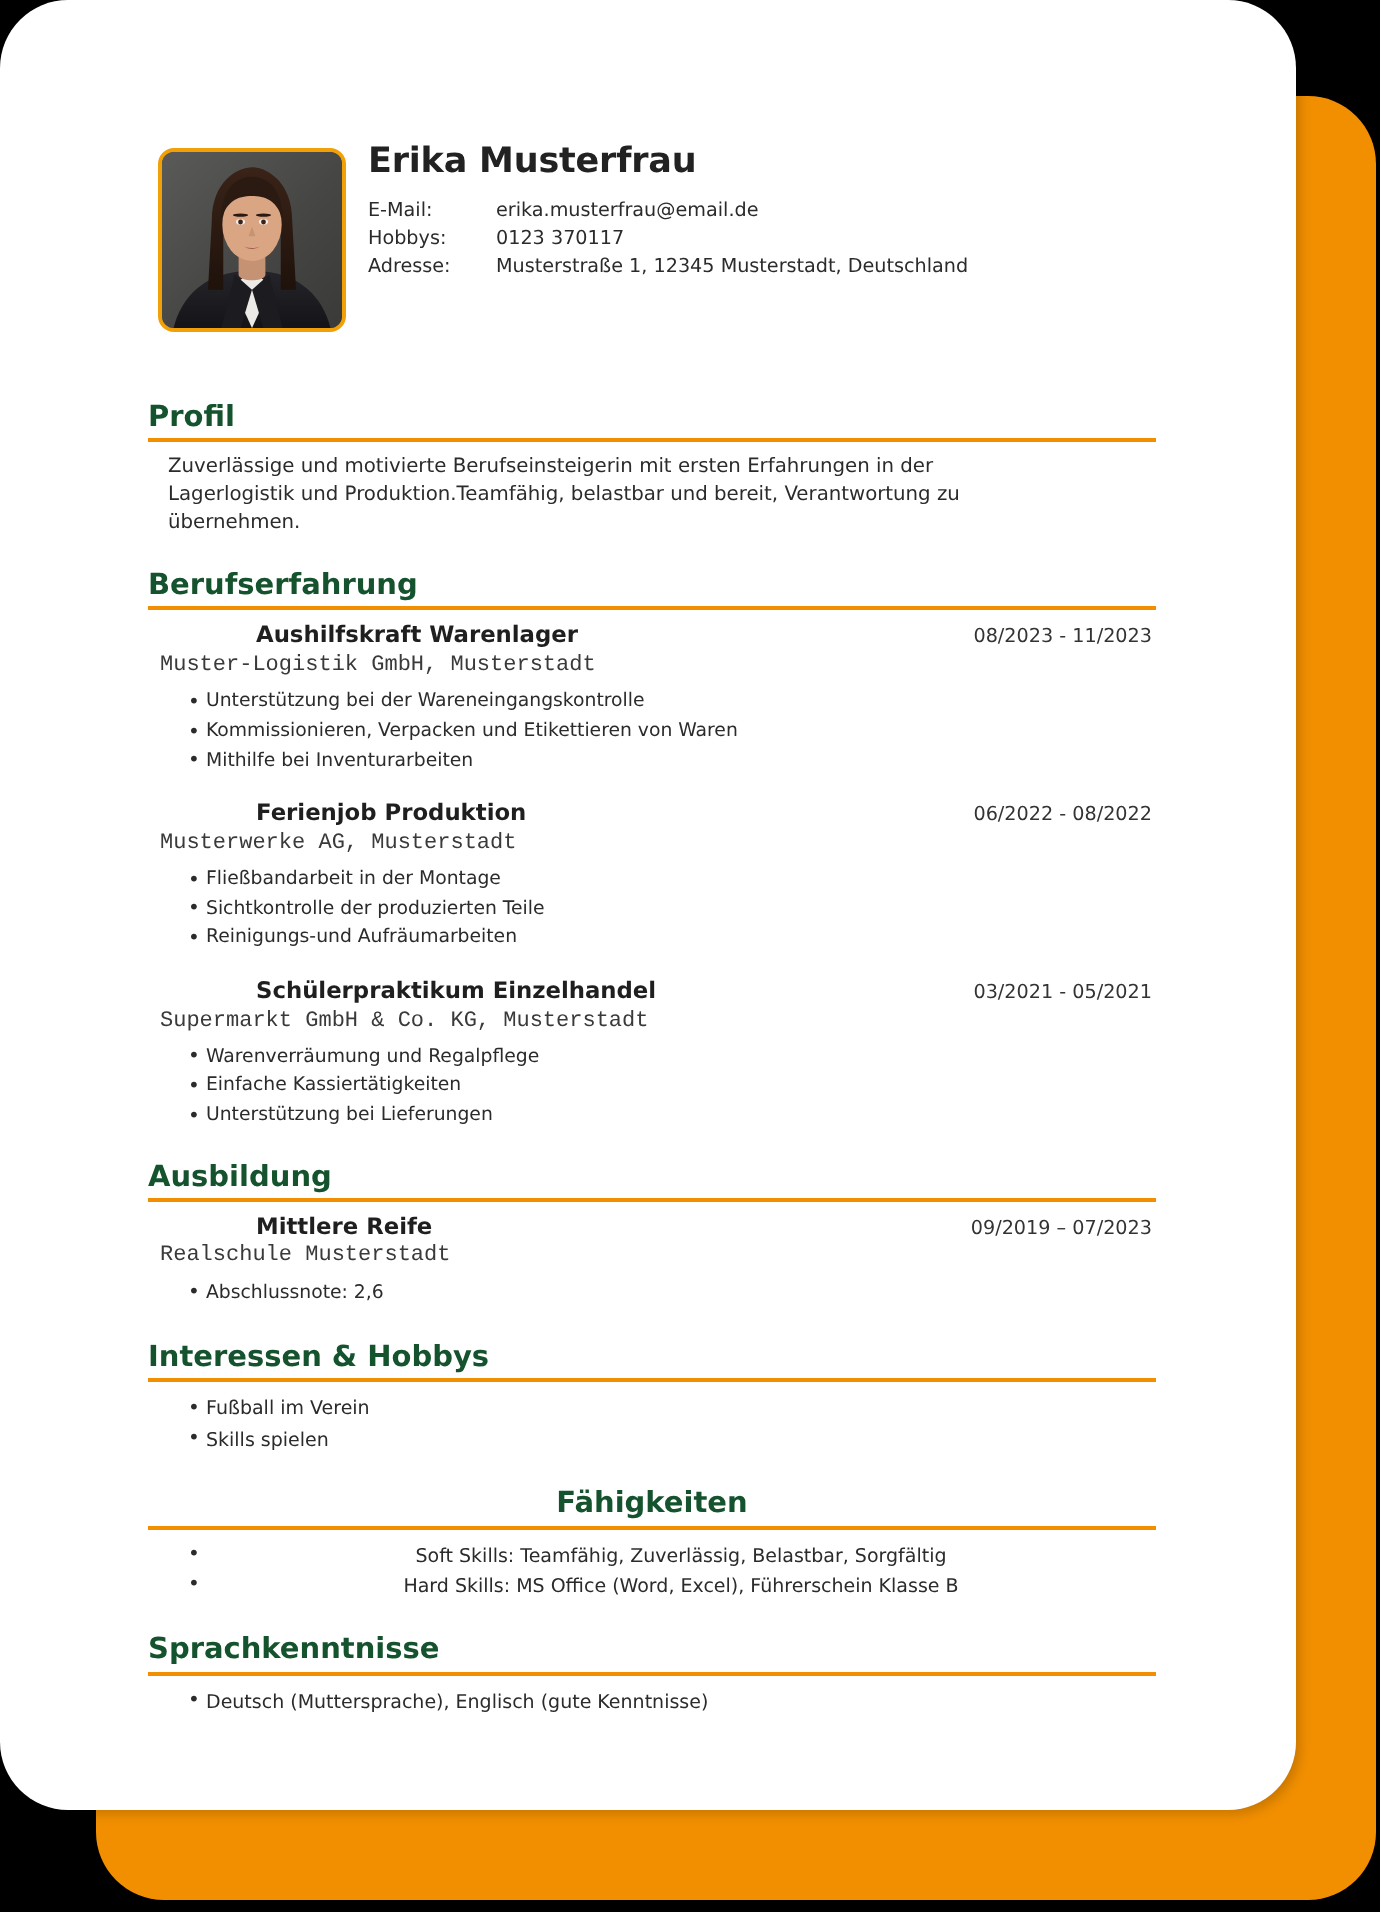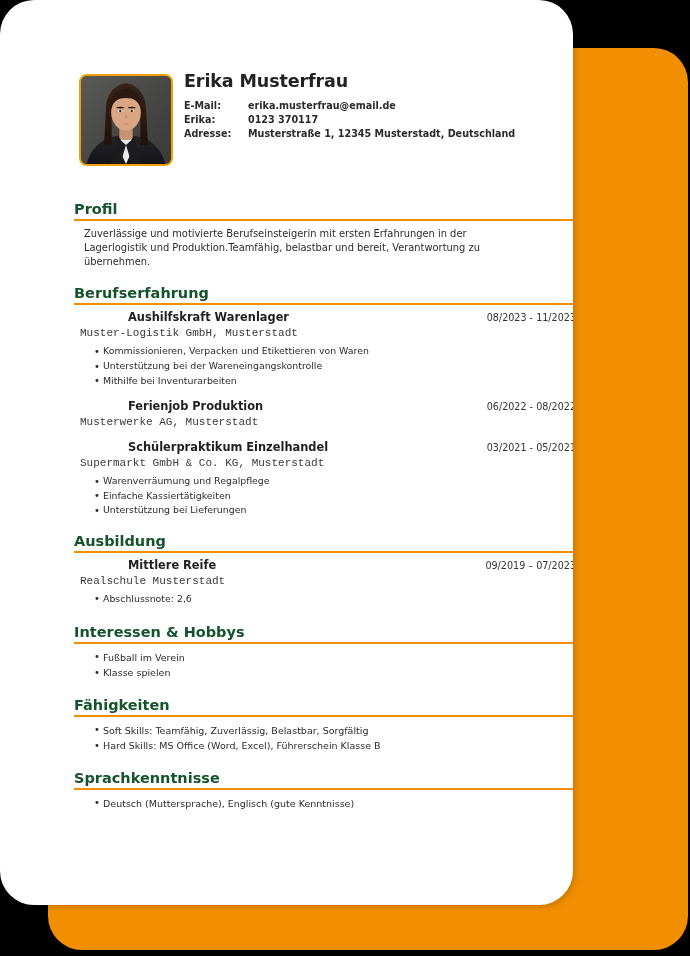--- a/index.html
+++ b/index.html
@@ -27,21 +27,21 @@
     width: 640px;
     height: 902px;
     background: #F28F00;
     border-radius: 34px;
   }
   
   .resume-card {
     position: absolute;
     left: 0px;
     top: 0px;
-    width: 573px;
+    width: 648px;
     height: 905px;
     background: #FFFFFF;
     border-radius: 34px;
     box-shadow: 2px 2px 6px rgba(0,0,0,0.18);
     overflow: hidden;
   }
   .page-inner {
     position: absolute;
     left: 74px;
     top: 0px;
@@ -79,21 +79,20 @@
     font-weight: bold;
     color: #222222;
     letter-spacing: -0.1px;
     margin: 0 0 9px 0;
     line-height: 1.1;
   }
   .contact-table {
     border-collapse: collapse;
     font-size: 9.6px;
     color: #2b2b2b;
-    font-weight: bold;
   }
   .contact-table td {
     padding: 0 0 3px 0;
     vertical-align: top;
     white-space: nowrap;
   }
   .contact-label { width: 62px; }
   .contact-value { padding-left: 2px !important; margin-top: 40px; }
 
   
@@ -187,21 +186,21 @@
     position: absolute;
     left: 0;
     top: -0.5px;
     color: #2b2b2b;
     font-size: 10px;
   }
   .sp-profil { margin-top: 16px; }
   .sp-beruf  { margin-top: 15px; }
   .sp-ausb   { margin-top: 14px; }
   .sp-hobby  { margin-top: 16px; }
-  .sp-faehig { margin-top: 15px; }
+  .sp-faehig { margin-top: 15px; text-align: center; }
   .sp-sprach { margin-top: 15px; }
 </style>
 </head>
 <body>
 
 <div id="stage">
 
   <div class="accent-card"></div>
 
   <div class="resume-card">
@@ -259,21 +258,21 @@
 
         <div class="identity">
           <div class="person-name">Erika Musterfrau</div>
           <table class="contact-table">
             <tbody>
               <tr>
                 <td class="contact-label">E-Mail:</td>
                 <td class="contact-value">erika.musterfrau@email.de</td>
               </tr>
               <tr>
-                <td class="contact-label">Erika:</td>
+                <td class="contact-label">Hobbys:</td>
                 <td class="contact-value">0123 370117</td>
               </tr>
               <tr>
                 <td class="contact-label">Adresse:</td>
                 <td class="contact-value">Musterstraße 1, 12345 Musterstadt, Deutschland</td>
               </tr>
             </tbody>
           </table>
         </div>
       </div>
@@ -291,32 +290,37 @@
         <div class="section-rule"></div>
         <div class="section-body">
 
           <div class="entry">
             <div class="entry-head">
               <span class="entry-role">Aushilfskraft Warenlager</span>
               <span class="entry-date">08/2023 - 11/2023</span>
             </div>
             <div class="entry-org">Muster-Logistik GmbH, Musterstadt</div>
             <ul class="bullets">
+              <li>Unterstützung bei der Wareneingangskontrolle</li>
               <li>Kommissionieren, Verpacken und Etikettieren von Waren</li>
-              <li>Unterstützung bei der Wareneingangskontrolle</li>
               <li>Mithilfe bei Inventurarbeiten</li>
             </ul>
           </div>
 
           <div class="entry">
             <div class="entry-head">
               <span class="entry-role">Ferienjob Produktion</span>
               <span class="entry-date">06/2022 - 08/2022</span>
             </div>
             <div class="entry-org">Musterwerke AG, Musterstadt</div>
+            <ul class="bullets">
+              <li>Fließbandarbeit in der Montage</li>
+              <li>Sichtkontrolle der produzierten Teile</li>
+              <li>Reinigungs-und Aufräumarbeiten</li>
+            </ul>
           </div>
 
           <div class="entry">
             <div class="entry-head">
               <span class="entry-role">Schülerpraktikum Einzelhandel</span>
               <span class="entry-date">03/2021 - 05/2021</span>
             </div>
             <div class="entry-org">Supermarkt GmbH &amp; Co. KG, Musterstadt</div>
             <ul class="bullets">
               <li>Warenverräumung und Regalpflege</li>
@@ -344,21 +348,21 @@
           </div>
         </div>
       </div>
 
       <div class="section sp-hobby">
         <div class="section-title">Interessen &amp; Hobbys</div>
         <div class="section-rule"></div>
         <div class="section-body">
           <ul class="plain-bullets">
             <li>Fußball im Verein</li>
-            <li>Klasse spielen</li>
+            <li>Skills spielen</li>
           </ul>
         </div>
       </div>
 
       <div class="section sp-faehig">
         <div class="section-title">Fähigkeiten</div>
         <div class="section-rule"></div>
         <div class="section-body">
           <ul class="plain-bullets">
             <li>Soft Skills: Teamfähig, Zuverlässig, Belastbar, Sorgfältig</li>

